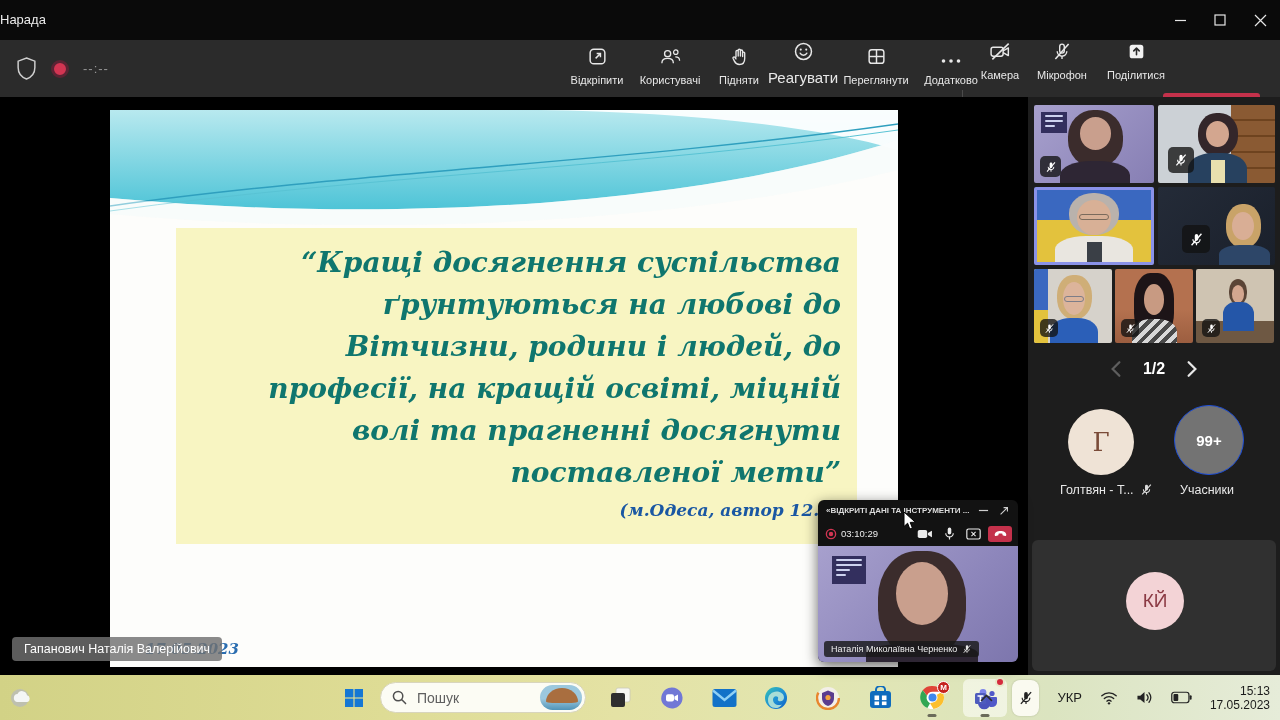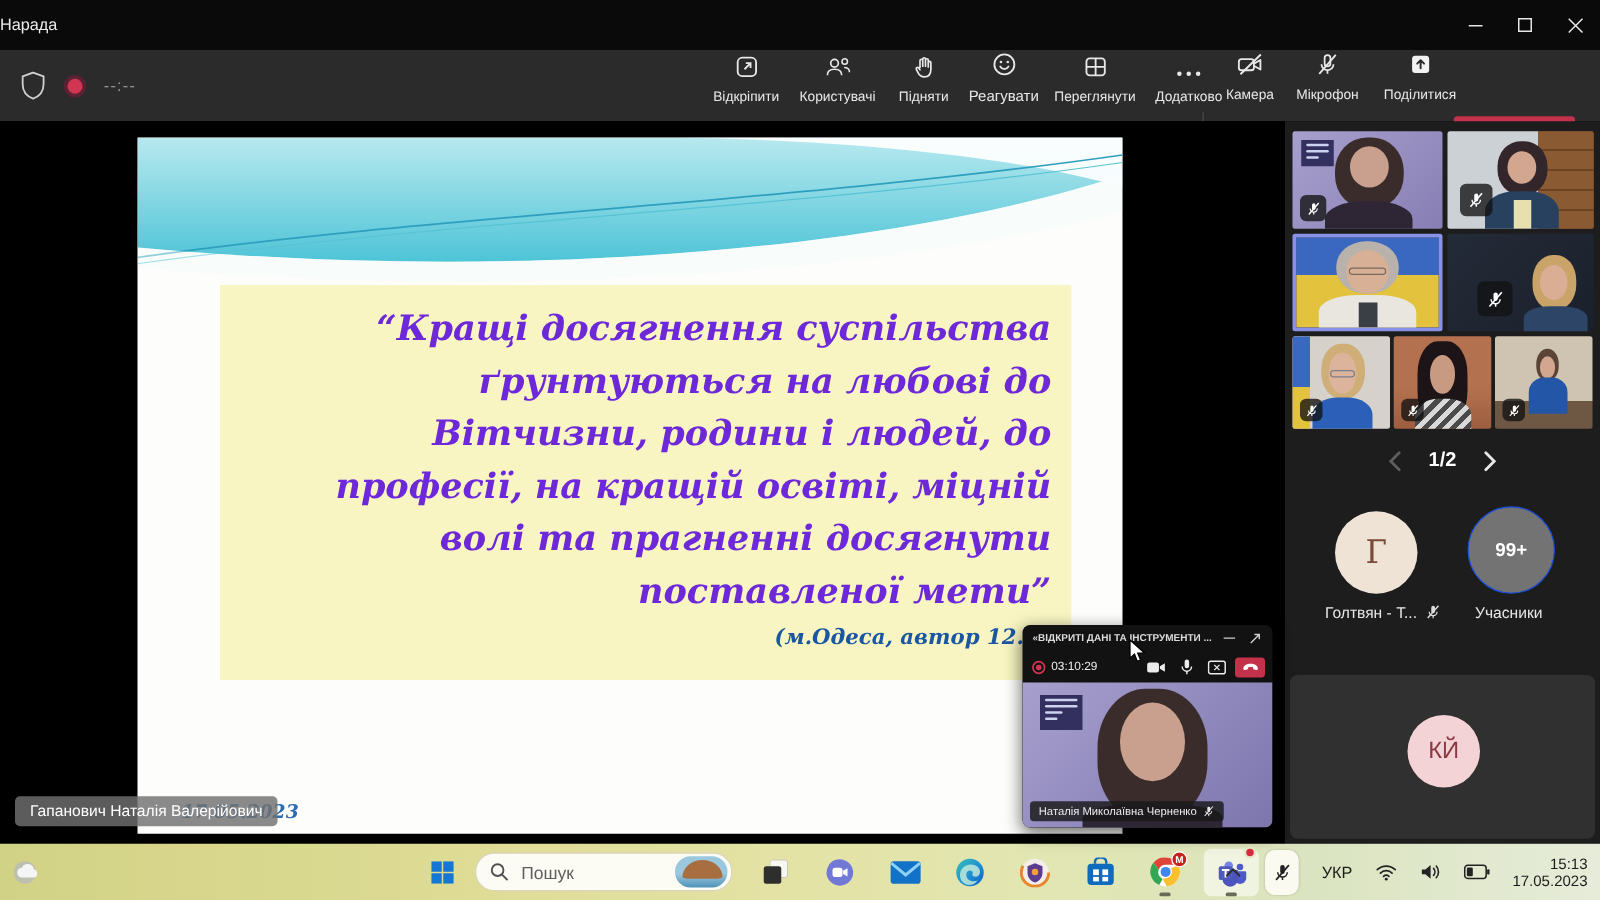--- a/index.html
+++ b/index.html
@@ -29,21 +29,21 @@
                border:none; border-radius:3px; color:#fff; font-size:13px; font-weight:bold;
                display:flex; align-items:center; justify-content:center; gap:7px; cursor:pointer;
                font-family:"Liberation Sans",sans-serif; }
 
   
   .stage { position:absolute; left:0; top:97px; width:1028px; height:578px; background:#000; overflow:hidden; }
   .slide { position:absolute; left:110px; top:13px; width:788px; height:557px; background:#fdfdfb; overflow:hidden; }
   .quote-box { position:absolute; left:66px; top:118px; width:681px; height:316px; background:#f8f5c2; }
   .quote { position:absolute; right:16px; left:14px; top:14px; text-align:right;
            font-family:"DejaVu Serif", serif; font-style:italic; font-weight:bold;
-           color:#6d28d9; font-size:28px; line-height:42px; }
+           color:#0f766e; font-size:28px; line-height:42px; }
   .attribution { position:absolute; right:26px; top:272px; font-family:"DejaVu Serif",serif;
                  font-style:italic; font-weight:bold; color:#1a57a3; font-size:17px; }
   .slide-date { position:absolute; left:35px; top:530px; font-family:"DejaVu Serif",serif;
                 font-style:italic; font-weight:bold; color:#2a6db0; font-size:15px; }
   .presenter-pill { position:absolute; left:12px; top:540px; height:24px; background:rgba(112,112,112,.82);
                     border-radius:4px; padding:0 12px; line-height:24px; color:#fff; font-size:12.5px;
                     white-space:nowrap; }
 
   
   .tile { position:absolute; overflow:hidden; border-radius:2px; background:#222; cursor:pointer; }
@@ -177,21 +177,21 @@
       <div class="tb-btn" style="width:66px">
         <div class="stack">
           <span>
             <svg width="21" height="21" viewBox="0 0 20 20">
                 <circle cx="10" cy="10" r="7.6" fill="none" stroke="#e8e8e8" stroke-width="1.4"></circle>
                 <circle cx="7.4" cy="8.2" r="1" fill="#e8e8e8"></circle>
                 <circle cx="12.6" cy="8.2" r="1" fill="#e8e8e8"></circle>
                 <path d="M6.8 11.6 a3.6 3.6 0 0 0 6.4 0" fill="none" stroke="#e8e8e8" stroke-width="1.3" stroke-linecap="round"></path>
               </svg>
           </span>
-          <span style="font-size:12px;margin-top:3px">Реагувати</span>
+          <span style="font-size:15px;margin-top:3px">Реагувати</span>
         </div>
       </div>
       <div class="tb-btn" style="width:80px">
         <div class="stack">
           <span>
             <svg width="21" height="21" viewBox="0 0 20 20">
                 <rect x="3" y="3.5" width="14" height="13" rx="2.5" fill="none" stroke="#e8e8e8" stroke-width="1.4"></rect>
                 <line x1="10" y1="3.5" x2="10" y2="16.5" stroke="#e8e8e8" stroke-width="1.4"></line>
                 <line x1="3" y1="10" x2="17" y2="10" stroke="#e8e8e8" stroke-width="1.4"></line>
               </svg>

